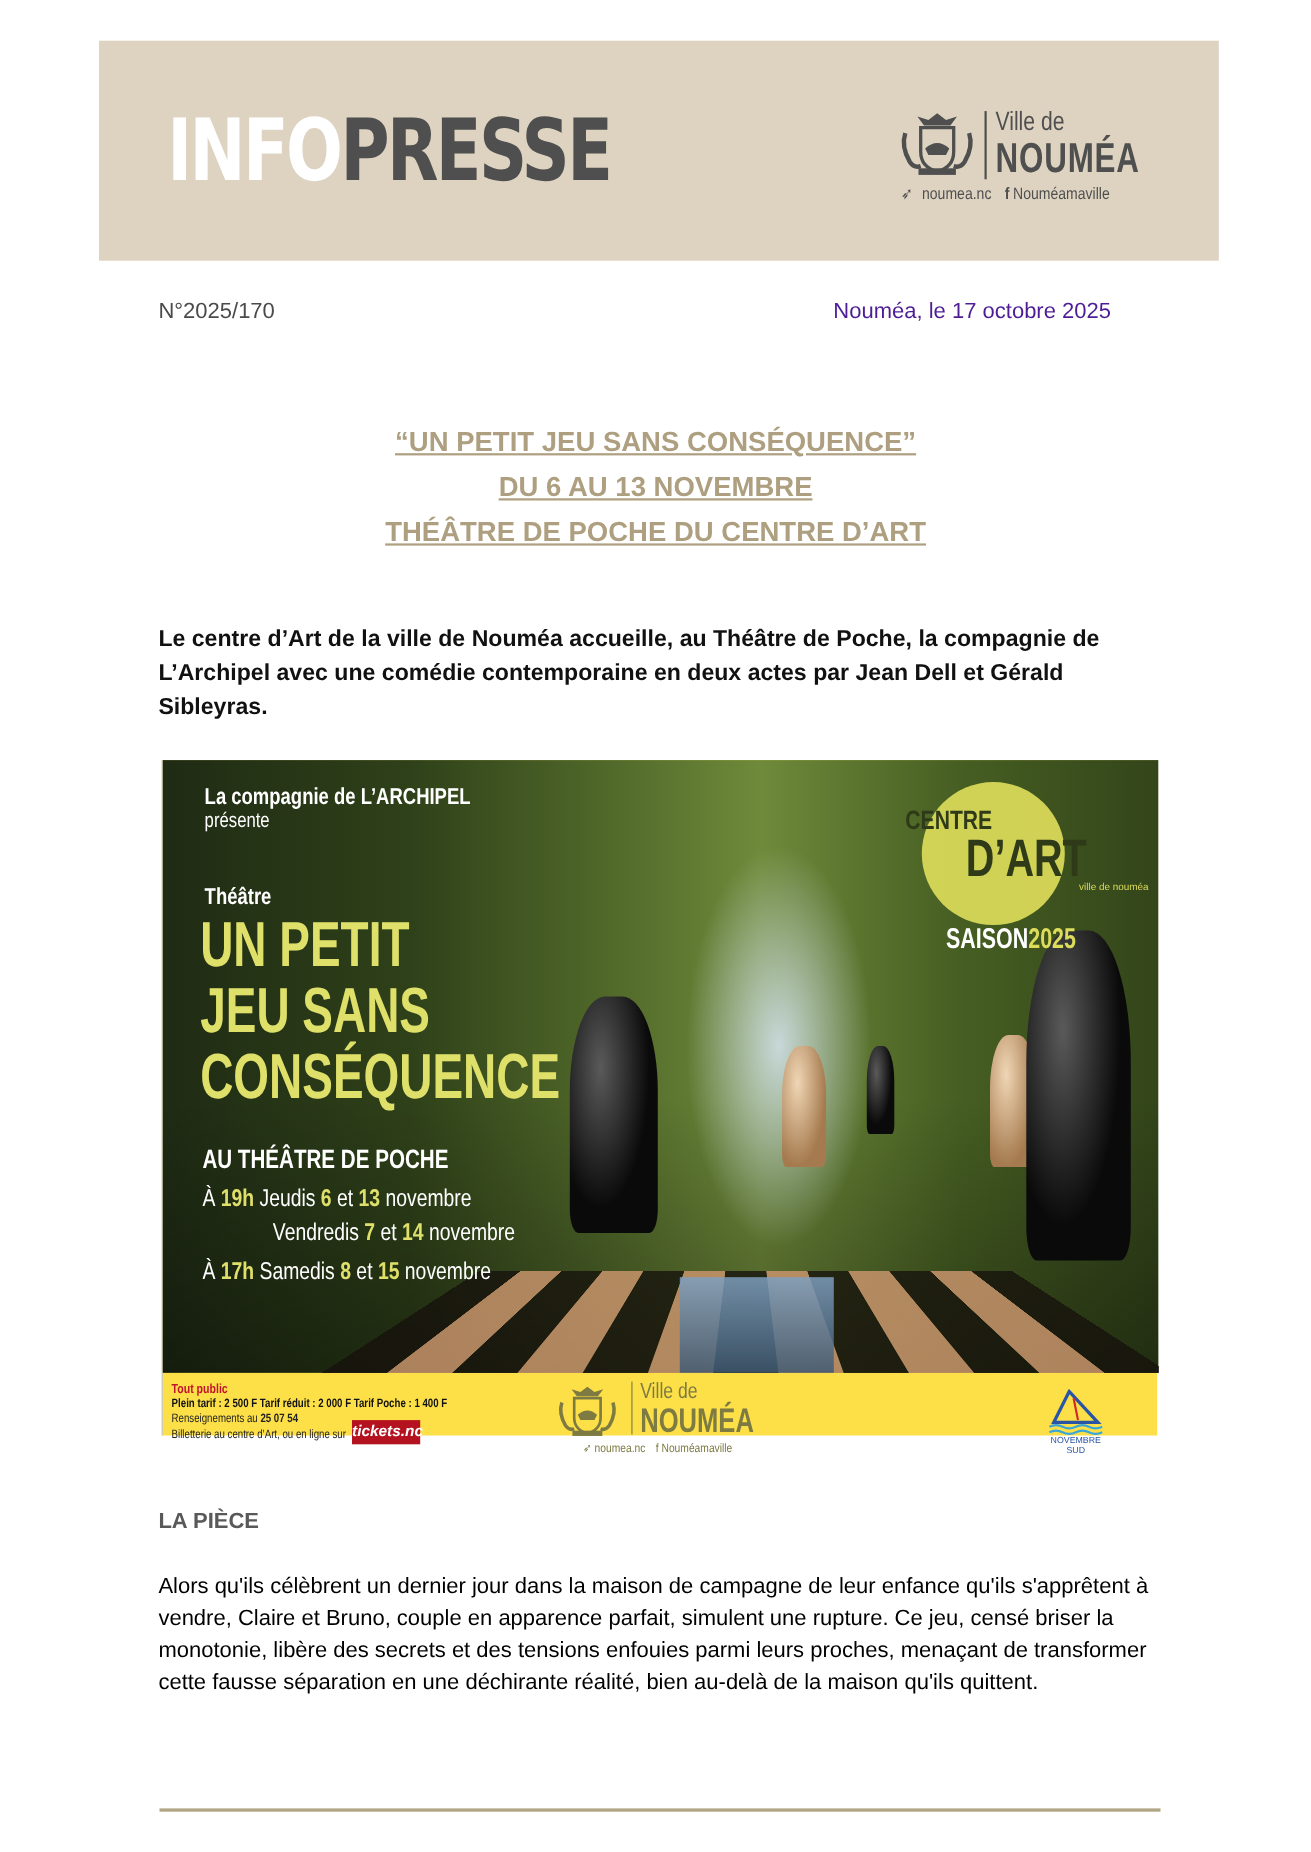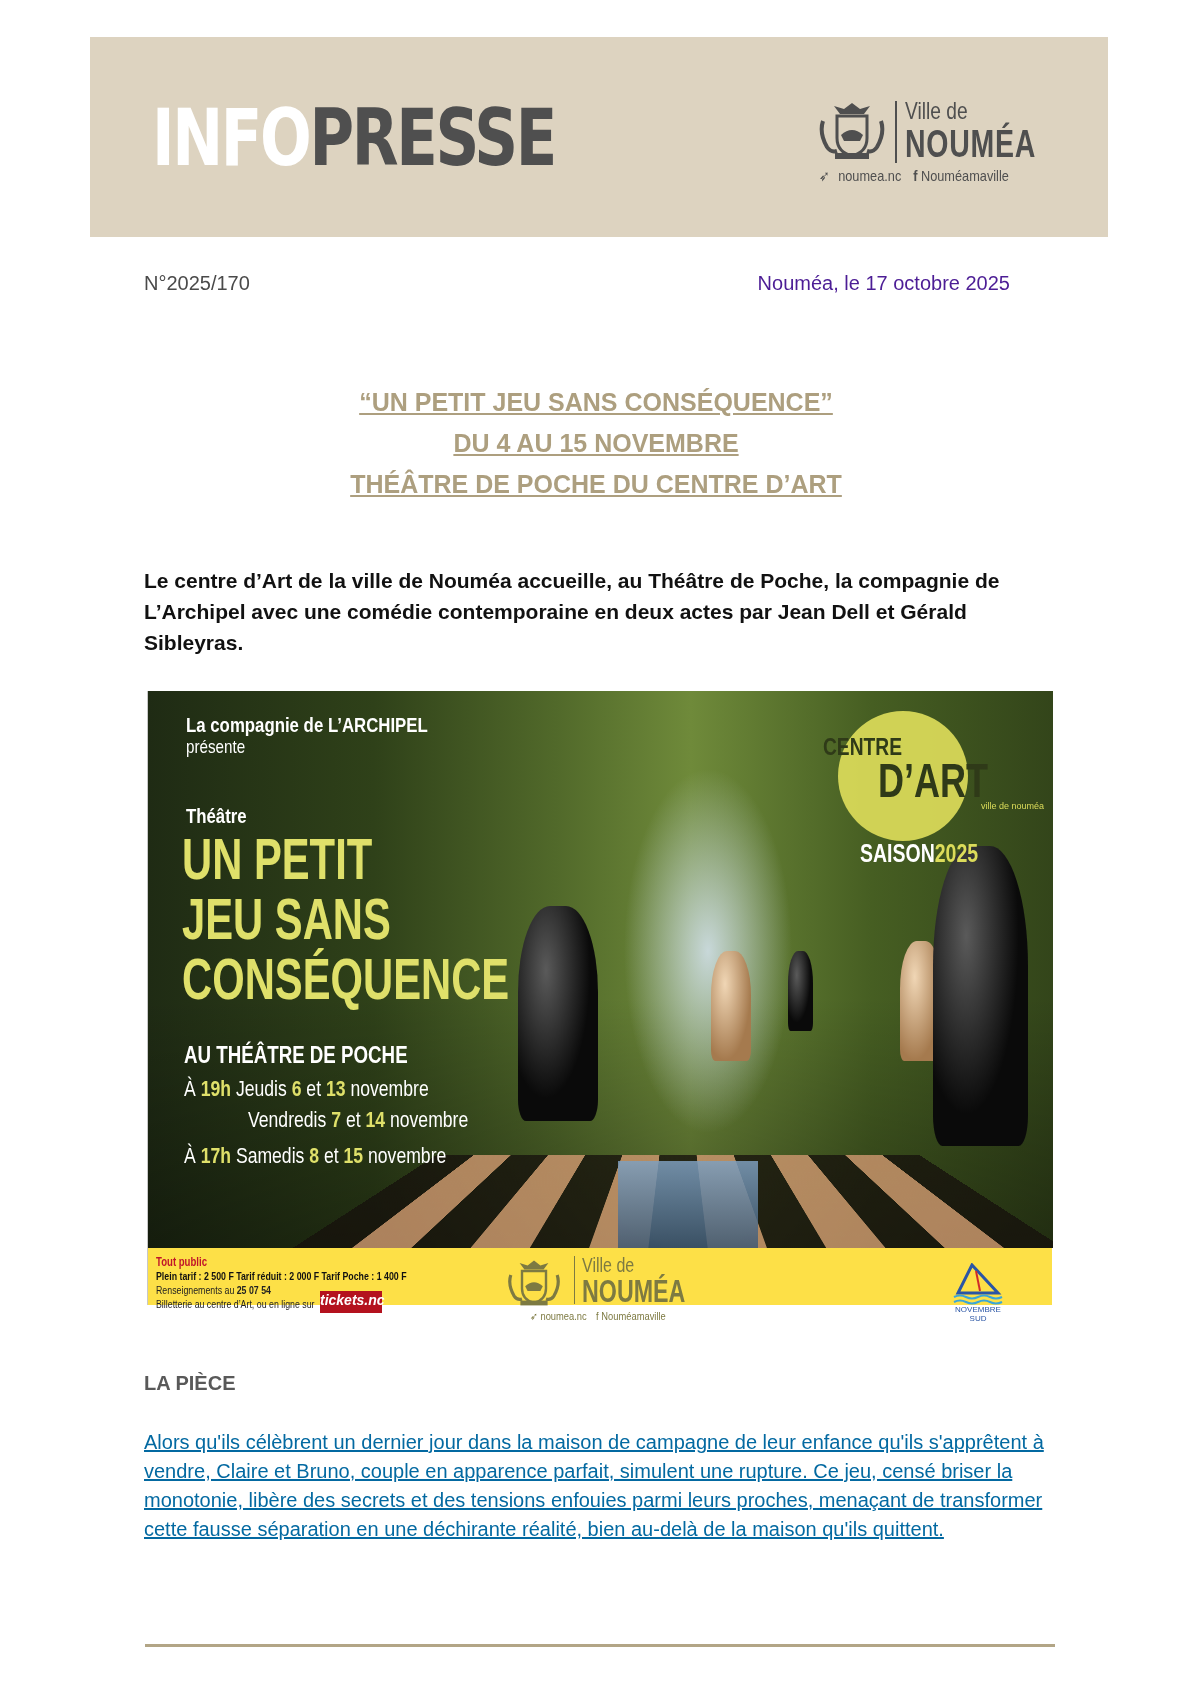--- a/index.html
+++ b/index.html
@@ -77,21 +77,21 @@
     .ps-crest { position: absolute; left: 0; top: 4px; width: 56px; height: 50px; }
     .ps-divider { position: absolute; left: 68px; top: 2px; width: 1px; height: 48px; background: #7d7a42; }
     .ps-ville { position: absolute; left: 76px; top: 0; font-size: 20px; color: #7d7a42; transform: scaleX(0.8); transform-origin: left top; }
     .ps-noumea { position: absolute; left: 76px; top: 20px; font-size: 31px; font-weight: bold; color: #7d7a42; transform: scaleX(0.75); transform-origin: left top; }
     .ps-links { position: absolute; left: 24px; top: 56px; font-size: 11px; color: #7d7a42; white-space: nowrap; transform: scaleX(0.85); transform-origin: left top; }
     .ps-province { position: absolute; left: 802px; top: 15px; width: 56px; height: 56px; }
     .ps-province-label { position: absolute; left: 0; top: 42px; width: 56px; font-size: 8px; color: #2a55a5; text-align: center; }
 
     
     .section-heading { position: absolute; left: 144px; top: 1372px; font-size: 20px; font-weight: bold; color: #595959; }
-    .section-body { position: absolute; left: 144px; top: 1428px; width: 905px; font-size: 20px; line-height: 29px; color: #0369a1; text-decoration: underline; }
+    .section-body { position: absolute; left: 144px; top: 1428px; width: 905px; font-size: 20px; line-height: 29px; color: #000000; }
 
     
     .footer-line { position: absolute; left: 145px; top: 1644px; width: 910px; height: 3px; background: #b2a586; }
     .footer-contact { position: absolute; left: 0; top: 1682px; width: 1192px; text-align: center; font-size: 21px; color: #ad9f7f; }
   </style>
 </head>
 <body>
 
 <div class="header">
   <div class="brand">
@@ -113,21 +113,21 @@
       <span style="font-weight:bold;margin-right:4px;">f</span><span>Nouméamaville</span>
     </div>
   </div>
 </div>
 
 <div class="ref-number">N°2025/170</div>
 <div class="date-line">Nouméa, le 17 octobre 2025</div>
 
 <div class="title-block">
   <div>“UN PETIT JEU SANS CONSÉQUENCE”</div>
-  <div>DU 4 AU 15 NOVEMBRE</div>
+  <div>DU 6 AU 13 NOVEMBRE</div>
   <div>THÉÂTRE DE POCHE DU CENTRE D’ART</div>
 </div>
 
 <p class="intro">Le centre d’Art de la ville de Nouméa accueille, au Théâtre de Poche, la compagnie de L’Archipel avec une comédie contemporaine en deux actes par Jean Dell et Gérald Sibleyras.</p>
 
 <div class="poster">
   <div class="poster-image">
     <div class="board"></div>
     <div class="reflection"></div>
     <div class="piece far"></div>

